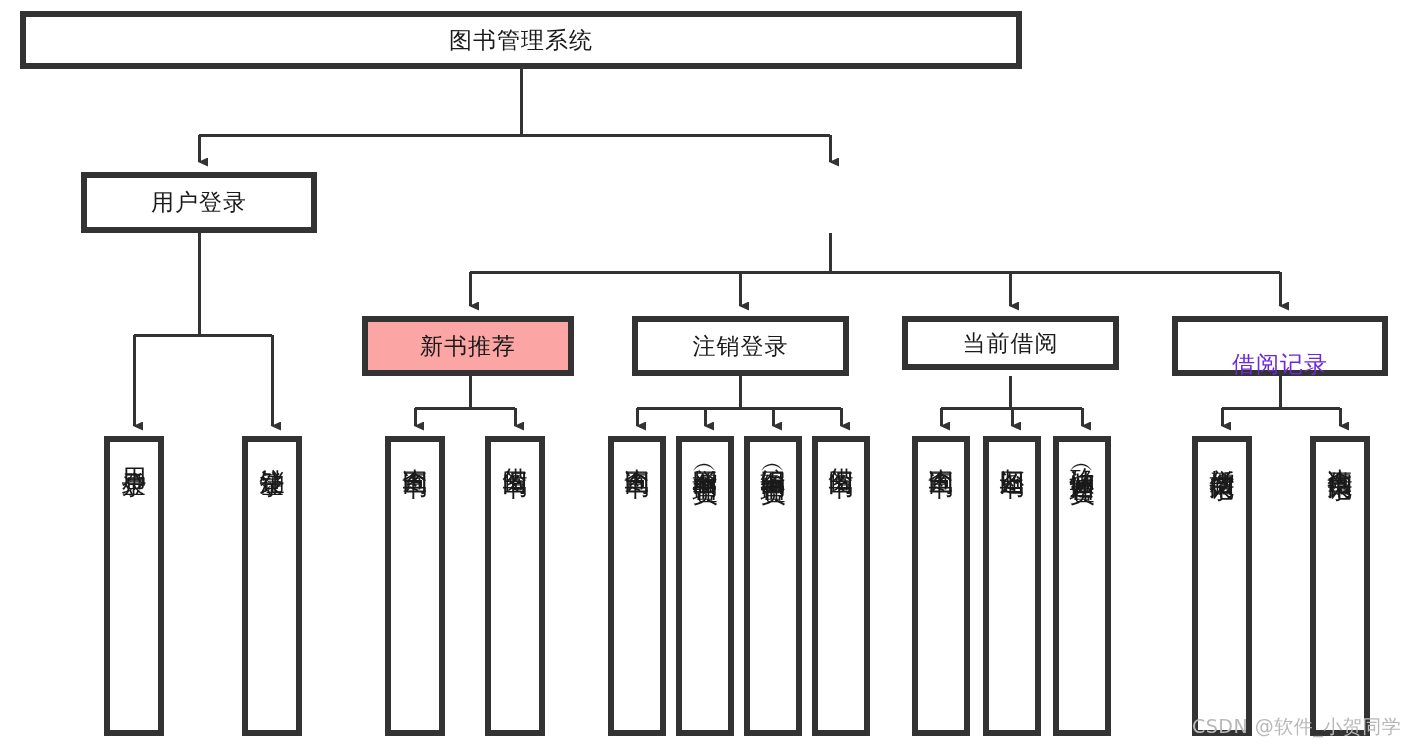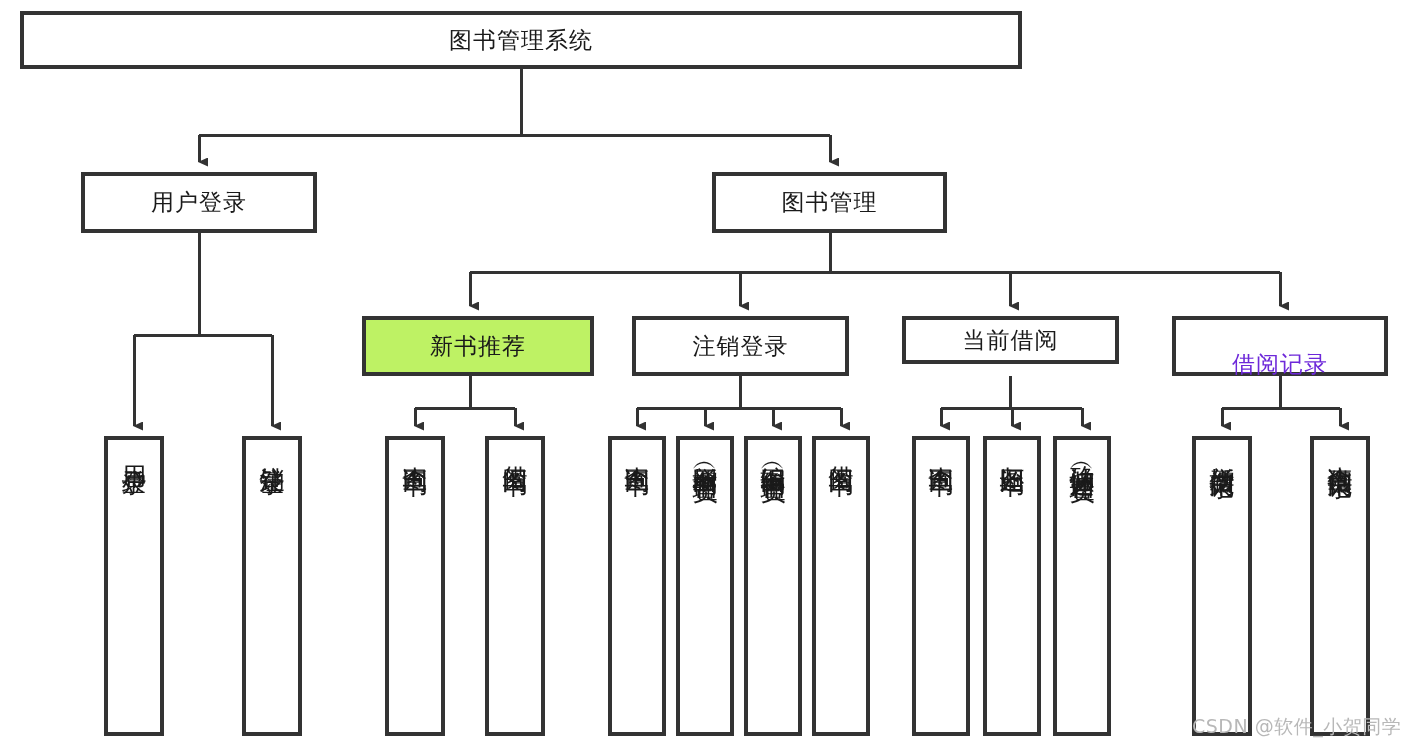--- a/index.html
+++ b/index.html
@@ -23,21 +23,21 @@
     left: 0;
     top: 0;
     width: 1405px;
     height: 747px;
     pointer-events: none;
   }
   .node {
     position: absolute;
     box-sizing: border-box;
     background: #ffffff;
-    border: 4px solid #a3a3a3;
+    border: 6px solid #a3a3a3;
     display: flex;
     align-items: center;
     justify-content: center;
     z-index: 2;
   }
   .node .node-label {
     display: block;
     color: #1a1a1a;
     text-align: center;
     line-height: 1.15;
@@ -130,31 +130,28 @@
     </g>
   </svg>
 
   <div class="node root horiz" style="left: 20px; top: 11px; width: 1002px; height: 58px; border-color: rgb(51, 51, 51); background: rgb(255, 255, 255);">
     <span class="node-label" style="color: rgb(26, 26, 26);">图书管理系统</span>
   </div>
 
   <div class="node horiz" style="left: 81px; top: 172px; width: 236px; height: 61px; border-color: rgb(51, 51, 51); background: rgb(255, 255, 255);">
     <span class="node-label" style="color: rgb(26, 26, 26);">用户登录</span>
   </div>
-  <div class="node horiz" style="left: 712px; top: 172px; width: 235px; height: 61px; border-color: rgb(51, 51, 51); background: rgb(255, 255, 255);">
-    <span class="node-label" style="color: rgb(26, 26, 26);">图书管理</span>
-  </div>
 
-  <div class="node horiz" style="left: 362px; top: 316px; width: 232px; height: 60px; border-color: rgb(51, 51, 51); background: #bef264;">
+  <div class="node horiz" style="left: 362px; top: 316px; width: 212px; height: 60px; border-color: rgb(51, 51, 51); background: #fca5a5;">
     <span class="node-label" style="color: rgb(26, 26, 26);">新书推荐</span>
   </div>
   <div class="node horiz" style="left: 632px; top: 316px; width: 217px; height: 60px; border-color: rgb(51, 51, 51); background: rgb(255, 255, 255);">
     <span class="node-label" style="color: rgb(26, 26, 26);">注销登录</span>
   </div>
-  <div class="node horiz" style="left: 902px; top: 316px; width: 217px; height: 48px; border-color: rgb(51, 51, 51); background: rgb(255, 255, 255);">
+  <div class="node horiz" style="left: 902px; top: 316px; width: 217px; height: 54px; border-color: rgb(51, 51, 51); background: rgb(255, 255, 255);">
     <span class="node-label" style="color: rgb(26, 26, 26);">当前借阅</span>
   </div>
   <div class="node horiz" style="left: 1172px; top: 316px; width: 216px; height: 60px; border-color: rgb(51, 51, 51); background: rgb(255, 255, 255);">
     <span class="node-label" style="color: #6d28d9; margin-top: 36px;">借阅记录</span>
   </div>
 
   <div class="node vert" style="left: 104px; top: 436px; width: 60px; height: 300px; border-color: rgb(51, 51, 51); background: rgb(255, 255, 255);">
     <span class="node-label" style="color: rgb(26, 26, 26);">用户登录</span>
   </div>
   <div class="node vert" style="left: 242px; top: 436px; width: 60px; height: 300px; border-color: rgb(51, 51, 51); background: rgb(255, 255, 255);">

